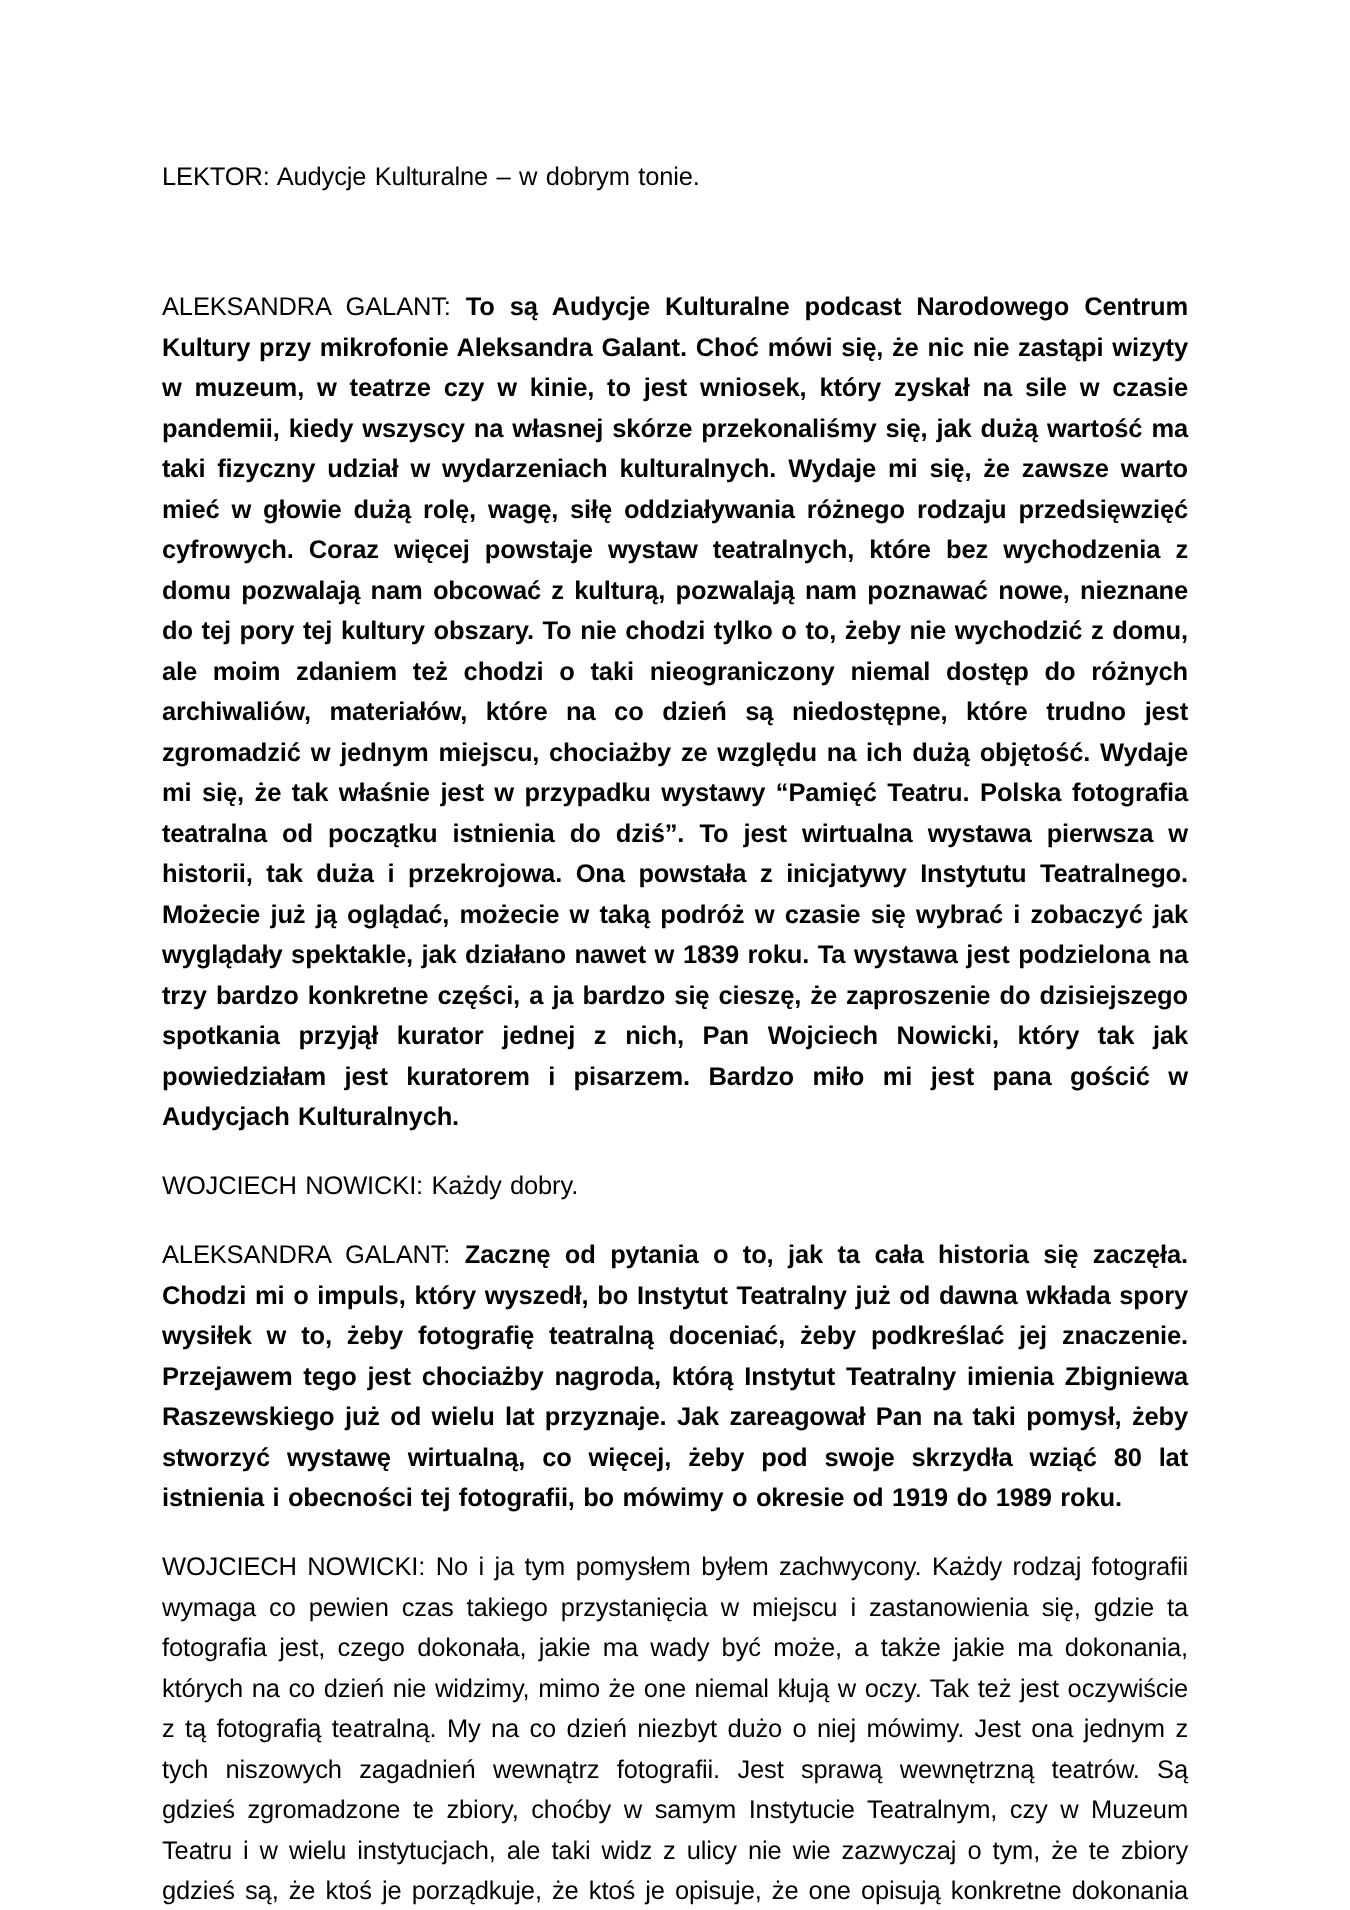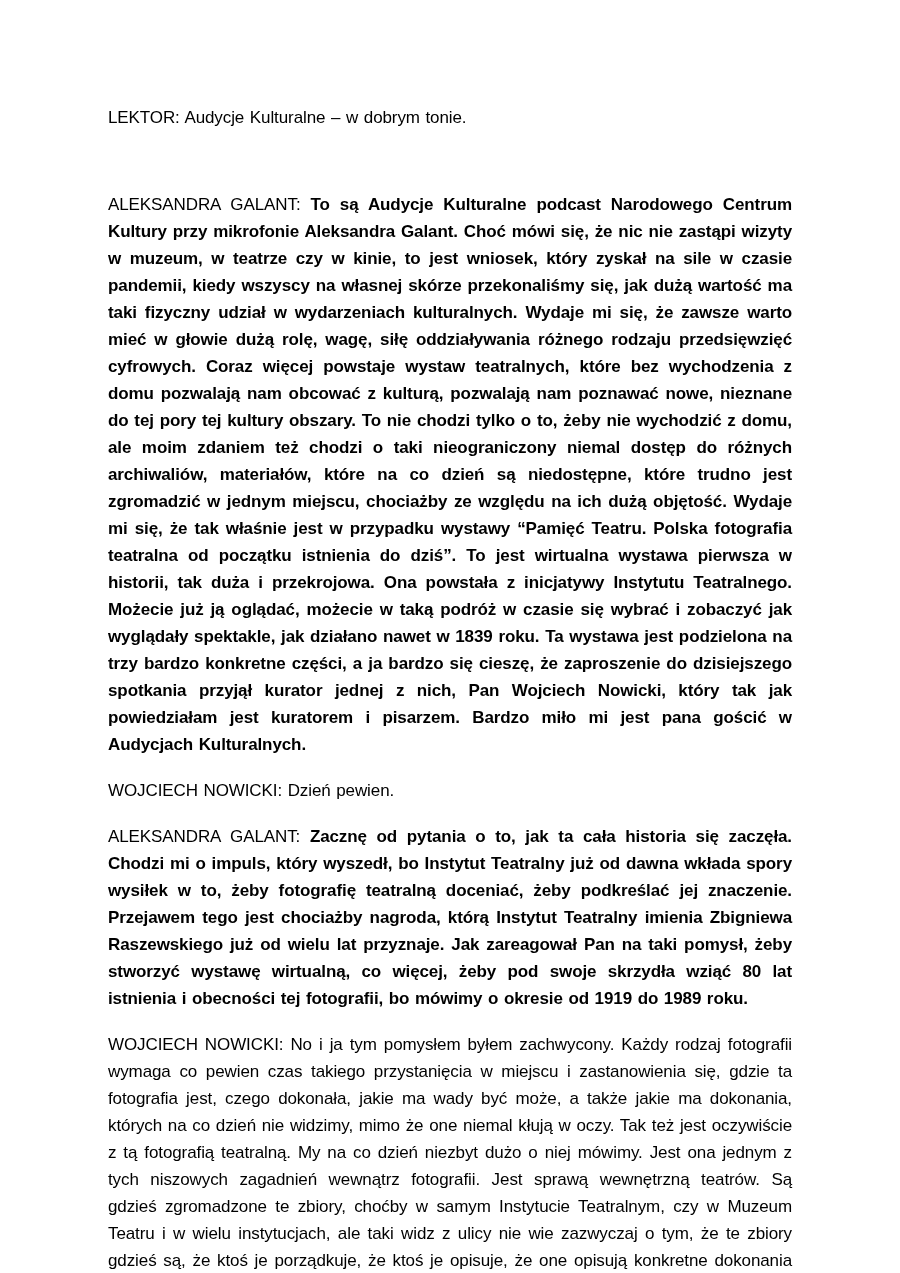--- a/index.html
+++ b/index.html
@@ -44,19 +44,19 @@
 </style>
 </head>
 <body>
 
 <div class="page">
 
   <p class="para gap-large"><span class="speaker">LEKTOR:</span> <span class="speech regular">Audycje Kulturalne – w dobrym tonie.</span></p>
 
   <p class="para"><span class="speaker">ALEKSANDRA GALANT:</span> <span class="speech bold">To są Audycje Kulturalne podcast Narodowego Centrum Kultury przy mikrofonie Aleksandra Galant. Choć mówi się, że nic nie zastąpi wizyty w muzeum, w teatrze czy w kinie, to jest wniosek, który zyskał na sile w czasie pandemii, kiedy wszyscy na własnej skórze przekonaliśmy się, jak dużą wartość ma taki fizyczny udział w wydarzeniach kulturalnych. Wydaje mi się, że zawsze warto mieć w głowie dużą rolę, wagę, siłę oddziaływania różnego rodzaju przedsięwzięć cyfrowych. Coraz więcej powstaje wystaw teatralnych, które bez wychodzenia z domu pozwalają nam obcować z kulturą, pozwalają nam poznawać nowe, nieznane do tej pory tej kultury obszary. To nie chodzi tylko o to, żeby nie wychodzić z domu, ale moim zdaniem też chodzi o taki nieograniczony niemal dostęp do różnych archiwaliów, materiałów, które na co dzień są niedostępne, które trudno jest zgromadzić w jednym miejscu, chociażby ze względu na ich dużą objętość. Wydaje mi się, że tak właśnie jest w przypadku wystawy “Pamięć Teatru. Polska fotografia teatralna od początku istnienia do dziś”. To jest wirtualna wystawa pierwsza w historii, tak duża i przekrojowa. Ona powstała z inicjatywy Instytutu Teatralnego. Możecie już ją oglądać, możecie w taką podróż w czasie się wybrać i zobaczyć jak wyglądały spektakle, jak działano nawet w 1839 roku. Ta wystawa jest podzielona na trzy bardzo konkretne części, a ja bardzo się cieszę, że zaproszenie do dzisiejszego spotkania przyjął kurator jednej z nich, Pan Wojciech Nowicki, który tak jak powiedziałam jest kuratorem i pisarzem. Bardzo miło mi jest pana gościć w Audycjach Kulturalnych.</span></p>
 
-  <p class="para"><span class="speaker">WOJCIECH NOWICKI:</span> <span class="speech regular">Dzień pewien.</span></p>
+  <p class="para"><span class="speaker">WOJCIECH NOWICKI:</span> <span class="speech regular">Każdy dobry.</span></p>
 
   <p class="para"><span class="speaker">ALEKSANDRA GALANT:</span> <span class="speech bold">Zacznę od pytania o to, jak ta cała historia się zaczęła. Chodzi mi o impuls, który wyszedł, bo Instytut Teatralny już od dawna wkłada spory wysiłek w to, żeby fotografię teatralną doceniać, żeby podkreślać jej znaczenie. Przejawem tego jest chociażby nagroda, którą Instytut Teatralny imienia Zbigniewa Raszewskiego już od wielu lat przyznaje. Jak zareagował Pan na taki pomysł, żeby stworzyć wystawę wirtualną, co więcej, żeby pod swoje skrzydła wziąć 80 lat istnienia i obecności tej fotografii, bo mówimy o okresie od 1919 do 1989 roku.</span></p>
 
   <p class="para"><span class="speaker">WOJCIECH NOWICKI:</span> <span class="speech regular">No i ja tym pomysłem byłem zachwycony. Każdy rodzaj fotografii wymaga co pewien czas takiego przystanięcia w miejscu i zastanowienia się, gdzie ta fotografia jest, czego dokonała, jakie ma wady być może, a także jakie ma dokonania, których na co dzień nie widzimy, mimo że one niemal kłują w oczy. Tak też jest oczywiście z tą fotografią teatralną. My na co dzień niezbyt dużo o niej mówimy. Jest ona jednym z tych niszowych zagadnień wewnątrz fotografii. Jest sprawą wewnętrzną teatrów. Są gdzieś zgromadzone te zbiory, choćby w samym Instytucie Teatralnym, czy w Muzeum Teatru i w wielu instytucjach, ale taki widz z ulicy nie wie zazwyczaj o tym, że te zbiory gdzieś są, że ktoś je porządkuje, że ktoś je opisuje, że one opisują konkretne dokonania teatru polskiego.</span></p>
 
 </div>
 
 </body></html>

